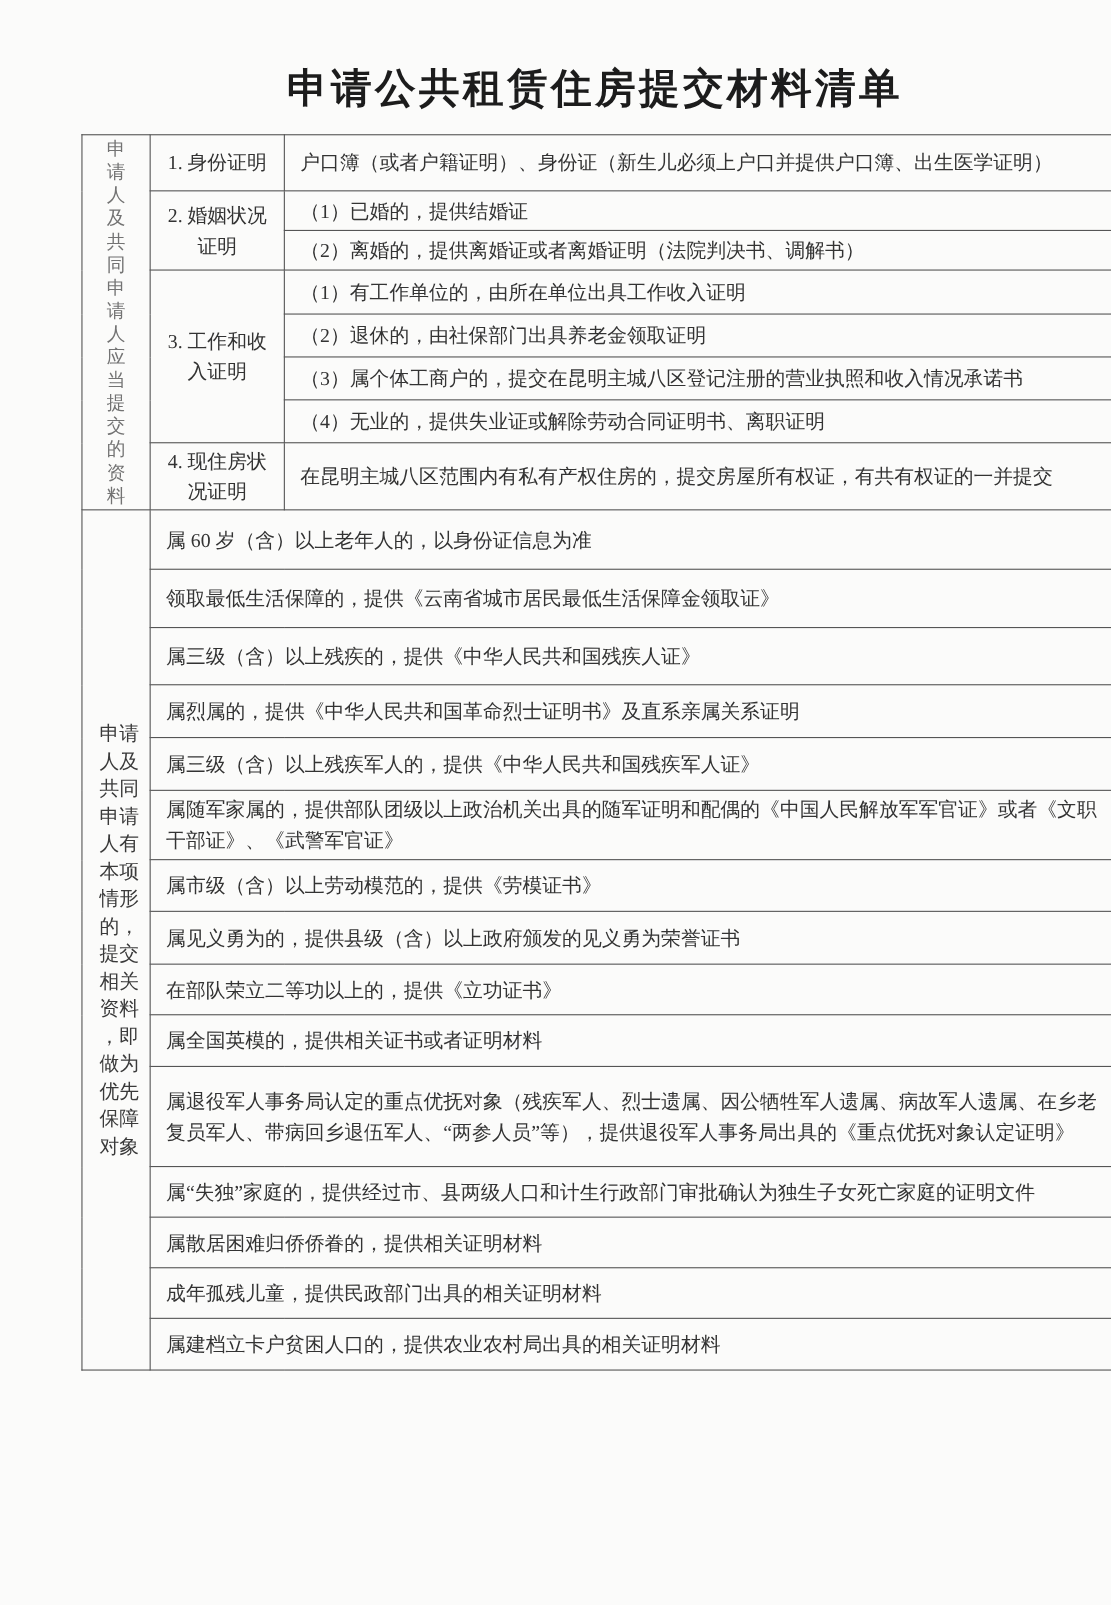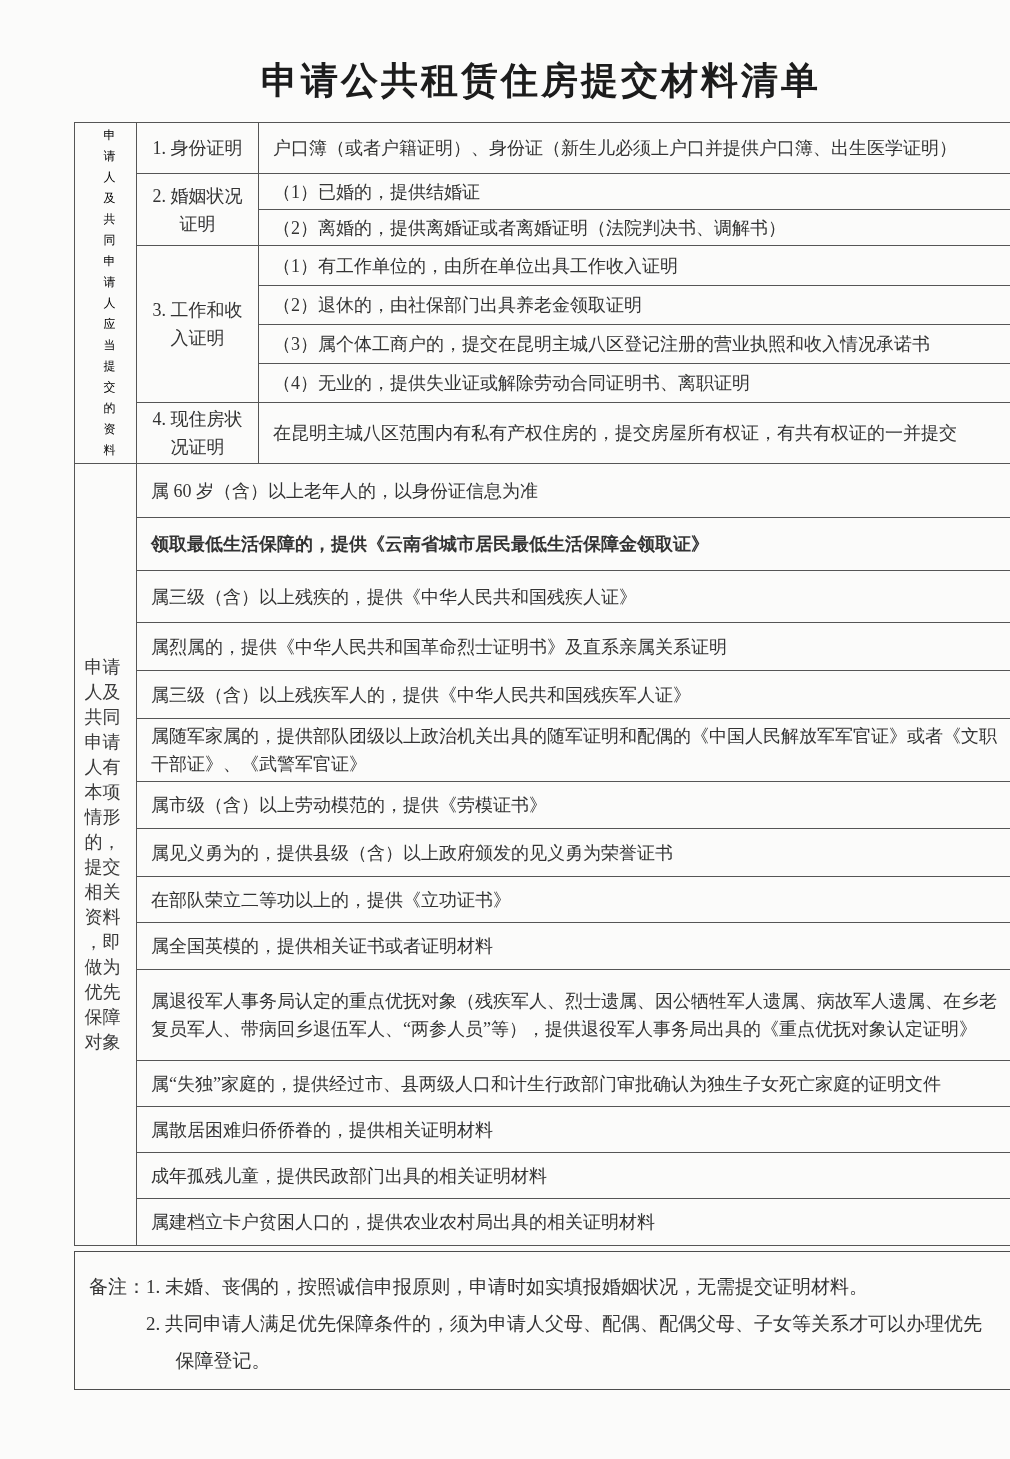--- a/index.html
+++ b/index.html
@@ -50,33 +50,33 @@
   .col-body { width: 753px; }
   td.side-cell {
     text-align: center;
     padding: 0;
   }
   .vtext-narrow {
     width: 20px;
     margin: 0 auto;
     word-break: break-all;
     line-break: anywhere;
-    font-size: 12px;
+    font-size: 17px;
     line-height: 21px;
-    text-align: right;
-    color: #000000;
+    text-align: center;
+    color: #737373;
   }
   .vtext-wide {
     width: 42px;
     margin: 0 auto;
     word-break: break-all;
     line-break: anywhere;
     font-size: 18px;
     line-height: 25px;
-    text-align: left;
+    text-align: right;
     color: #3a3a3a;
   }
   td.cat-cell {
     text-align: center;
     padding: 2px 8px;
     line-height: 27px;
     color: #333333;
   }
   td.item-cell {
     padding: 3px 12px 3px 14px;
@@ -153,21 +153,21 @@
         <td class="cat-cell">4. 现住房状况证明</td>
         <td class="item-cell">在昆明主城八区范围内有私有产权住房的，提交房屋所有权证，有共有权证的一并提交</td>
       </tr>
 
       <tr style="height:54px;">
         <td class="side-cell" rowspan="15">
           <div class="vtext-wide">申请人及共同申请人有本项情形的，提交相关资料，即做为优先保障对象</div>
         </td>
         <td class="item-cell" colspan="2">属 60 岁（含）以上老年人的，以身份证信息为准</td>
       </tr>
-      <tr style="height:53px;font-weight:bold;">
+      <tr style="height:53px;">
         <td class="item-cell" colspan="2">领取最低生活保障的，提供《云南省城市居民最低生活保障金领取证》</td>
       </tr>
       <tr style="height:52px;">
         <td class="item-cell" colspan="2">属三级（含）以上残疾的，提供《中华人民共和国残疾人证》</td>
       </tr>
       <tr style="height:48px;">
         <td class="item-cell" colspan="2">属烈属的，提供《中华人民共和国革命烈士证明书》及直系亲属关系证明</td>
       </tr>
       <tr style="height:48px;">
         <td class="item-cell" colspan="2">属三级（含）以上残疾军人的，提供《中华人民共和国残疾军人证》</td>
@@ -198,21 +198,14 @@
       </tr>
       <tr style="height:46px;">
         <td class="item-cell" colspan="2">成年孤残儿童，提供民政部门出具的相关证明材料</td>
       </tr>
       <tr style="height:47px;">
         <td class="item-cell" colspan="2">属建档立卡户贫困人口的，提供农业农村局出具的相关证明材料</td>
       </tr>
     </tbody>
   </table>
 
-  <div class="notes">
-    <span class="notes-label">备注：</span>
-    <div class="notes-items">
-      <div class="note-item">1. 未婚、丧偶的，按照诚信申报原则，申请时如实填报婚姻状况，无需提交证明材料。</div>
-      <div class="note-item">2. 共同申请人满足优先保障条件的，须为申请人父母、配偶、配偶父母、子女等关系才可以办理优先保障登记。</div>
-    </div>
-  </div>
 
 </div>
 
 </body></html>

